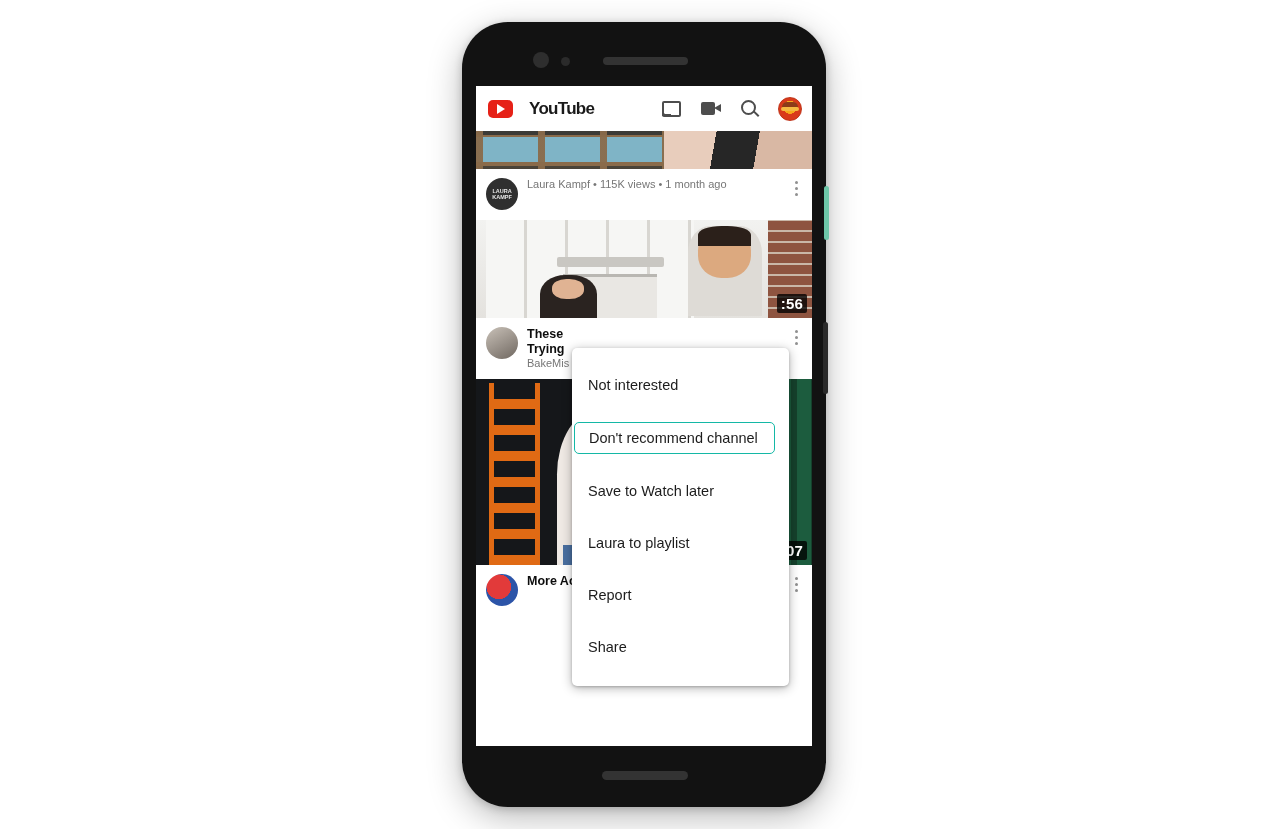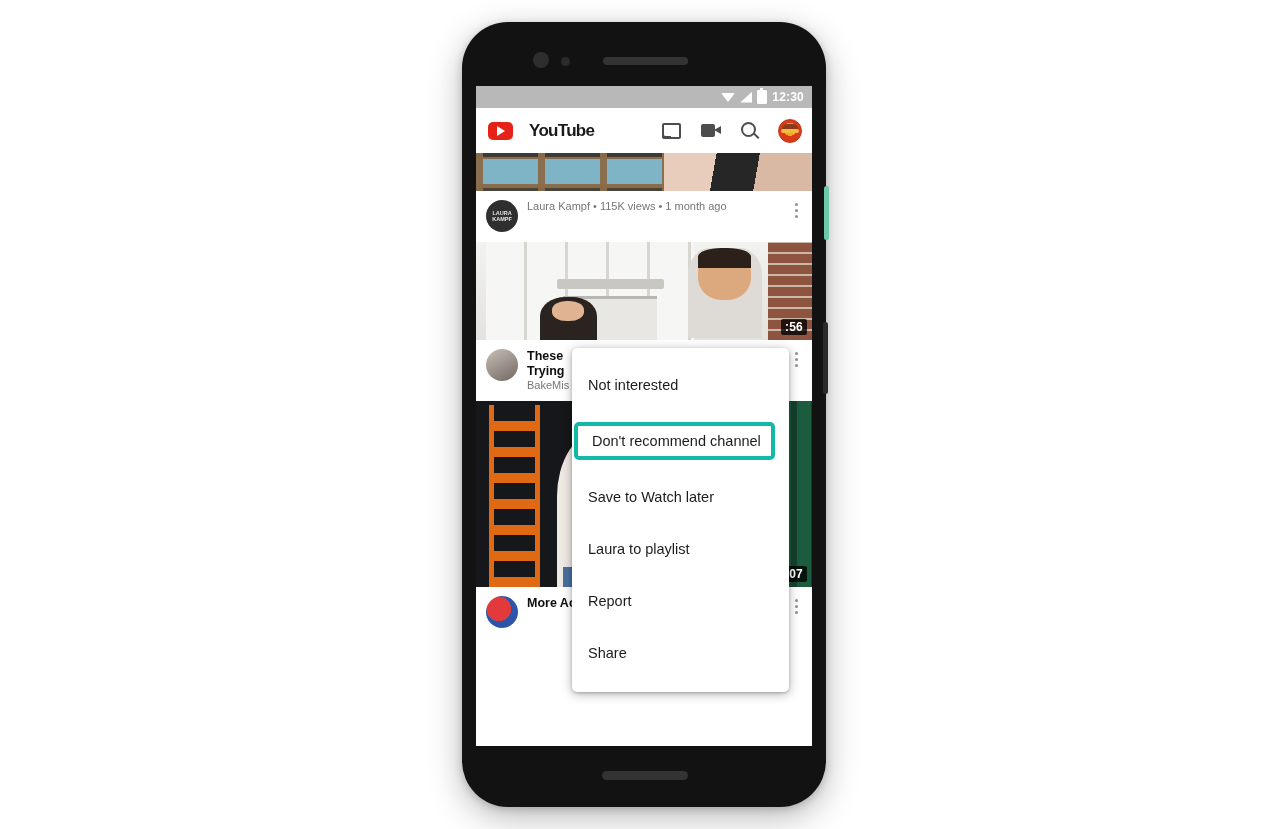--- a/index.html
+++ b/index.html
@@ -64,21 +64,21 @@
   .ic-search i{position:absolute;left:0;top:0;width:11px;height:11px;border:2px solid #4d4d4d;border-radius:50%;}
   .ic-search b{position:absolute;right:0;bottom:0;width:7px;height:2px;background:#4d4d4d;transform:rotate(45deg);transform-origin:right bottom;}
   .avatar-acct{width:22px;height:22px;border-radius:50%;background:radial-gradient(circle at 50% 42%, #f7a81b 0 38%, #d93a1a 40% 100%);border:1px solid #c0341a;position:relative;overflow:hidden;}
   .avatar-acct:before{content:"";position:absolute;left:2px;top:9px;right:2px;height:4px;background:#f4b942;border-radius:2px;}
   .avatar-acct:after{content:"";position:absolute;left:3px;top:4px;right:3px;height:5px;background:#8c3b18;border-radius:5px 5px 0 0;}
 
   
   #feed{position:relative;height:593px;overflow:hidden;background:#fff;}
   .thumb{position:relative;width:100%;overflow:hidden;}
   .dur{position:absolute;right:5px;bottom:5px;background:rgba(0,0,0,.78);color:#fff;
-       font-size:12px;font-weight:bold;padding:1px 4px;border-radius:2px;letter-spacing:.2px;}
+       font-size:15px;font-weight:bold;padding:1px 4px;border-radius:2px;letter-spacing:.2px;}
   .meta-row{display:flex;padding:9px 8px 10px 10px;background:#fff;gap:9px;}
   .ch-av{width:32px;height:32px;border-radius:50%;flex:0 0 32px;overflow:hidden;position:relative;}
   .meta-txt{flex:1;min-width:0;}
   .v-title{font-size:12.5px;line-height:15px;font-weight:bold;color:#0d0d0d;}
   .v-sub{font-size:11px;color:#767676;}
   .kebab{width:16px;flex:0 0 16px;display:flex;flex-direction:column;align-items:center;gap:3px;padding-top:3px;}
   .kebab span{width:3px;height:3px;border-radius:50%;background:#909090;}
 
   
   .th1{height:38px;background:
@@ -118,21 +118,21 @@
     background:#ffffff;border-radius:5px;
     box-shadow:0 2px 11px rgba(0,0,0,.30), 0 1px 3px rgba(0,0,0,.22);
     padding:22px 0 24px 0;z-index:40;
   }
   .menu-item{
     font-size:14.5px;color:#1c1c1c;padding:0 0 0 16px;height:30px;display:flex;align-items:center;
     margin-bottom:22px;white-space:nowrap;
   }
   .menu-item:last-child{margin-bottom:0;}
   .menu-item.focused{
-    border:4px solid #14b8a6;border-radius:5px;margin-left:2px;margin-right:14px;
+    border:1px solid #14b8a6;border-radius:5px;margin-left:2px;margin-right:14px;
     padding-left:14px;background:#fff;
   }
 
   
   .row-wrap{position:relative;}
 </style>
 </head>
 <body>
 
 <div id="phone-frame">
@@ -142,26 +142,20 @@
     <div class="sensor-dot"></div>
     <div class="earpiece"></div>
   </div>
 
   <div class="btn-power"></div>
   <div class="btn-volume"></div>
   <div class="bottom-speaker"></div>
 
   <div id="screen">
 
-    <div id="status-bar">
-      <div class="ic-wifi"></div>
-      <div class="ic-signal"></div>
-      <div class="ic-battery"></div>
-      <div class="stat-time">12:30</div>
-    </div>
 
     <div id="yt-appbar">
       <div id="yt-logo">
         <div class="yt-play-badge"></div>
         <div class="yt-word">YouTube</div>
       </div>
       <div id="yt-actions">
         <div class="ic-cast">
             <i></i>
             <b></b>

